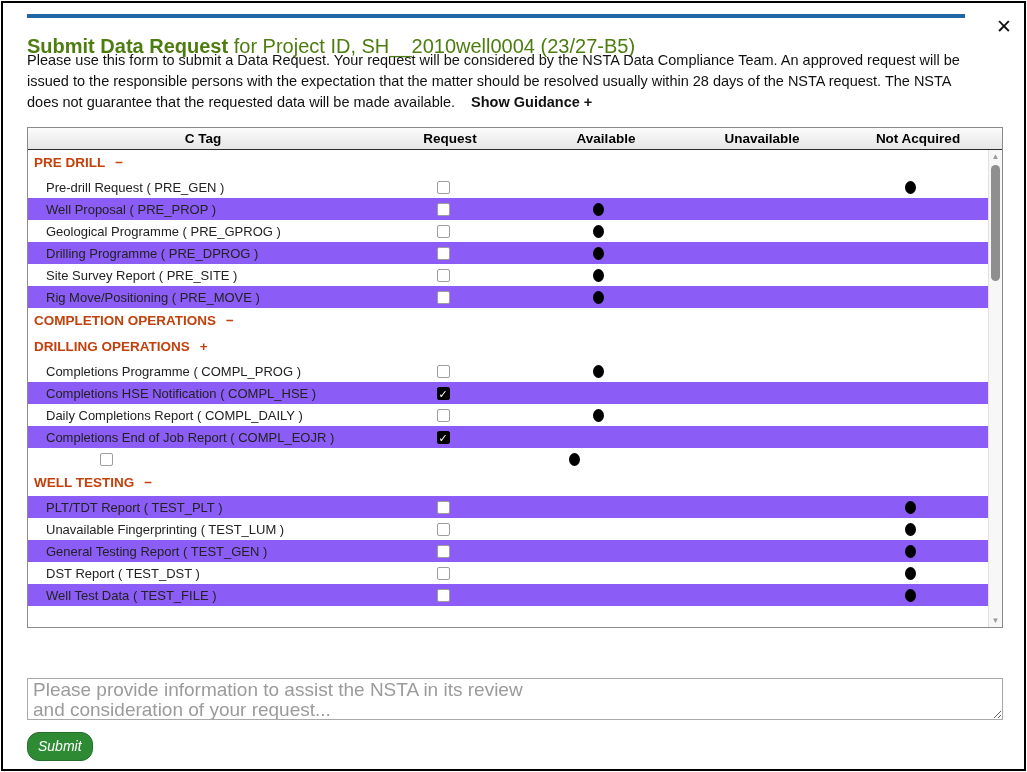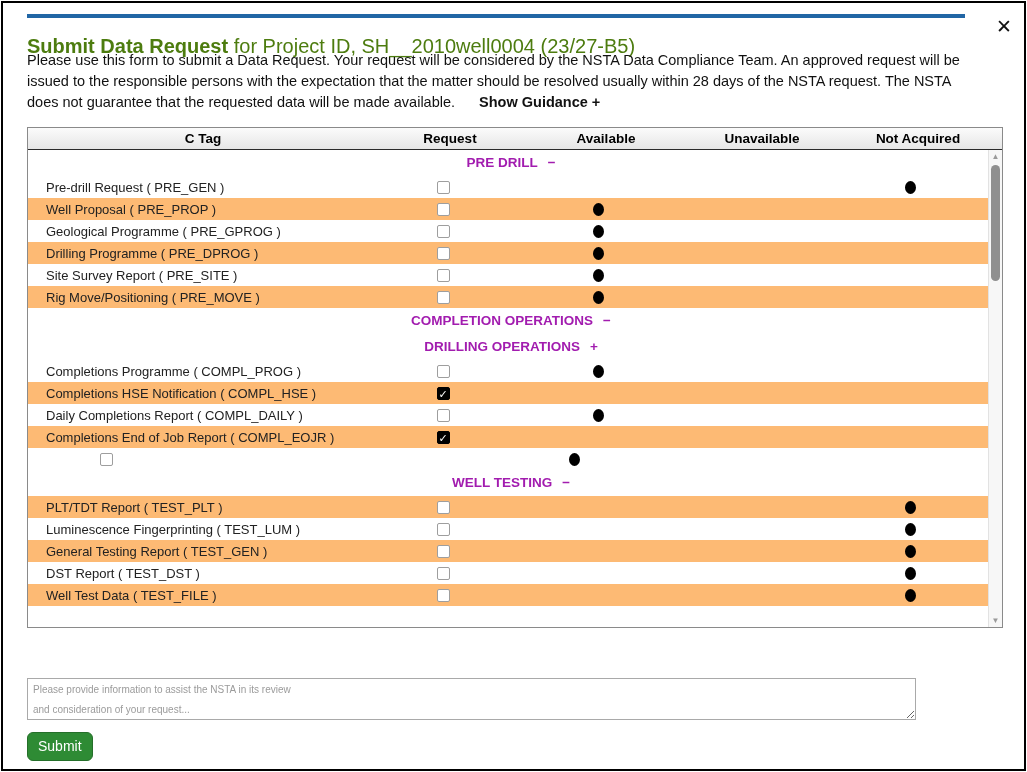--- a/index.html
+++ b/index.html
@@ -7,61 +7,61 @@
     font-family: "Liberation Sans", sans-serif; background: #fff; }
   .modal { position: absolute; inset: 1px; border: 2px solid #000; background: #fff; }
 
   .accent-bar { position: absolute; left: 24px; top: 11px; width: 938px; height: 4px; }
   .close-btn { position: absolute; top: 14px; right: 12px; font-size: 19px; color: #111;
     cursor: pointer; line-height: 1; font-weight: 400; }
   .title { position: absolute; left: 24px; top: 24px; font-size: 20px; color: #4d7c0f; margin-top: 8px; }
   .title b { font-weight: bold; }
   .desc { position: absolute; left: 24px; top: 47px; width: 952px; font-size: 14.5px;
     line-height: 21px; color: #111; }
-  .desc b { font-weight: bold; margin-left: 24px; cursor: pointer; }
+  .desc b { font-weight: bold; margin-left: 16px; cursor: pointer; }
 
   .ctable { position: absolute; left: 24px; top: 124px; width: 976px; height: 501px;
     border: 1px solid #8a8a8a; background: #fff; }
   .thead { height: 22px; display: flex; align-items: center; font-weight: bold; font-size: 13.5px;
     background: linear-gradient(#fbfbfb, #e6e6e6); border-bottom: 1px solid #2b2b2b; color: #000; justify-content: center; }
   .th { text-align: center; }
   .th-ctag { width: 338px; }
   .th-col { width: 156px; }
   .tbody { position: relative; height: 477px; overflow: hidden; }
   .rows { width: 960px; }
   .section-row { height: 26px; line-height: 26px; font-weight: bold; font-size: 13.5px;
-    padding-left: 6px; color: #a21caf; cursor: pointer; background: #fff; text-align: center; }
+    padding-left: 6px; color: #c2410c; cursor: pointer; background: #fff; }
   .section-row .toggle { margin-left: 10px; font-weight: bold; }
   .data-row { height: 22px; display: flex; align-items: center; font-size: 13px; color: #222;
     background: #fff; }
-  .data-row.stripe { background: #fdba74; }
+  .data-row.stripe { background: #8b5cf6; }
   .cell-label { width: 338px; padding-left: 18px; white-space: nowrap; overflow: hidden; }
   .cell { width: 156px; display: flex; justify-content: center; align-items: center; }
   .checkbox { width: 13px; height: 13px; border: 1px solid #9e9e9e; border-radius: 2px;
     background: #fff; cursor: pointer; font-size: 11px; line-height: 12px; text-align: center; }
   .checkbox.checked { background: #000; border-color: #000; color: #fff; }
   .dot { width: 11px; height: 13px; border-radius: 50%; }
 
   .vscroll { position: absolute; right: 0; top: 0; width: 14px; height: 477px;
     background: #f7f7f7; border-left: 1px solid #e2e2e2; }
   .scroll-arrow { position: absolute; left: 0; width: 13px; text-align: center; font-size: 8px;
     color: #9a9a9a; cursor: pointer; }
   .arrow-up { top: 2px; }
   .arrow-down { bottom: 2px; }
   .scroll-thumb { position: absolute; left: 2px; top: 15px; width: 9px; height: 116px;
     background: #8f8f8f; border-radius: 5px; cursor: pointer; }
 
-  .comments { position: absolute; left: 24px; top: 675px; width: 889px; height: 42px;
-    border: 1px solid #a9a9a9; font-family: "Liberation Sans", sans-serif; font-size: 10px;
+  .comments { position: absolute; left: 24px; top: 675px; width: 976px; height: 42px;
+    border: 1px solid #a9a9a9; font-family: "Liberation Sans", sans-serif; font-size: 19px;
     line-height: 20px; padding: 1px 5px; color: #333; resize: both; }
   .comments::placeholder { color: #9b9b9b; opacity: 1; }
 
   .submit-btn { position: absolute; left: 24px; top: 729px; padding: 5px 10px 6px;
     color: #fff; font-size: 14px; font-family: "Liberation Sans", sans-serif;
-    border-radius: 6px; cursor: pointer; }
+    border-radius: 12px; cursor: pointer; font-style: italic; }
 </style>
 </head>
 <body>
 
 <div class="modal">
   <div class="accent-bar" style="background: rgb(33, 102, 165);"></div>
   <span class="close-btn">✕</span>
 
   <div class="title"><b>Submit Data Request</b><span> for Project ID, SH__2010well0004 (23/27-B5)</span></div>
 
@@ -202,21 +202,21 @@
             <div class="cell">
               <div class="checkbox"></div>
             </div>
             <div class="cell"></div>
             <div class="cell"></div>
             <div class="cell">
               <div class="dot" style="background: rgb(0, 0, 0);"></div>
             </div>
           </div>
           <div class="data-row">
-            <div class="cell-label">Luminescence Fingerprinting ( TEST_LUM )</div>
+            <div class="cell-label">Unavailable Fingerprinting ( TEST_LUM )</div>
             <div class="cell">
               <div class="checkbox"></div>
             </div>
             <div class="cell"></div>
             <div class="cell"></div>
             <div class="cell">
               <div class="dot" style="background: rgb(0, 0, 0);"></div>
             </div>
           </div>
           <div class="data-row stripe">

